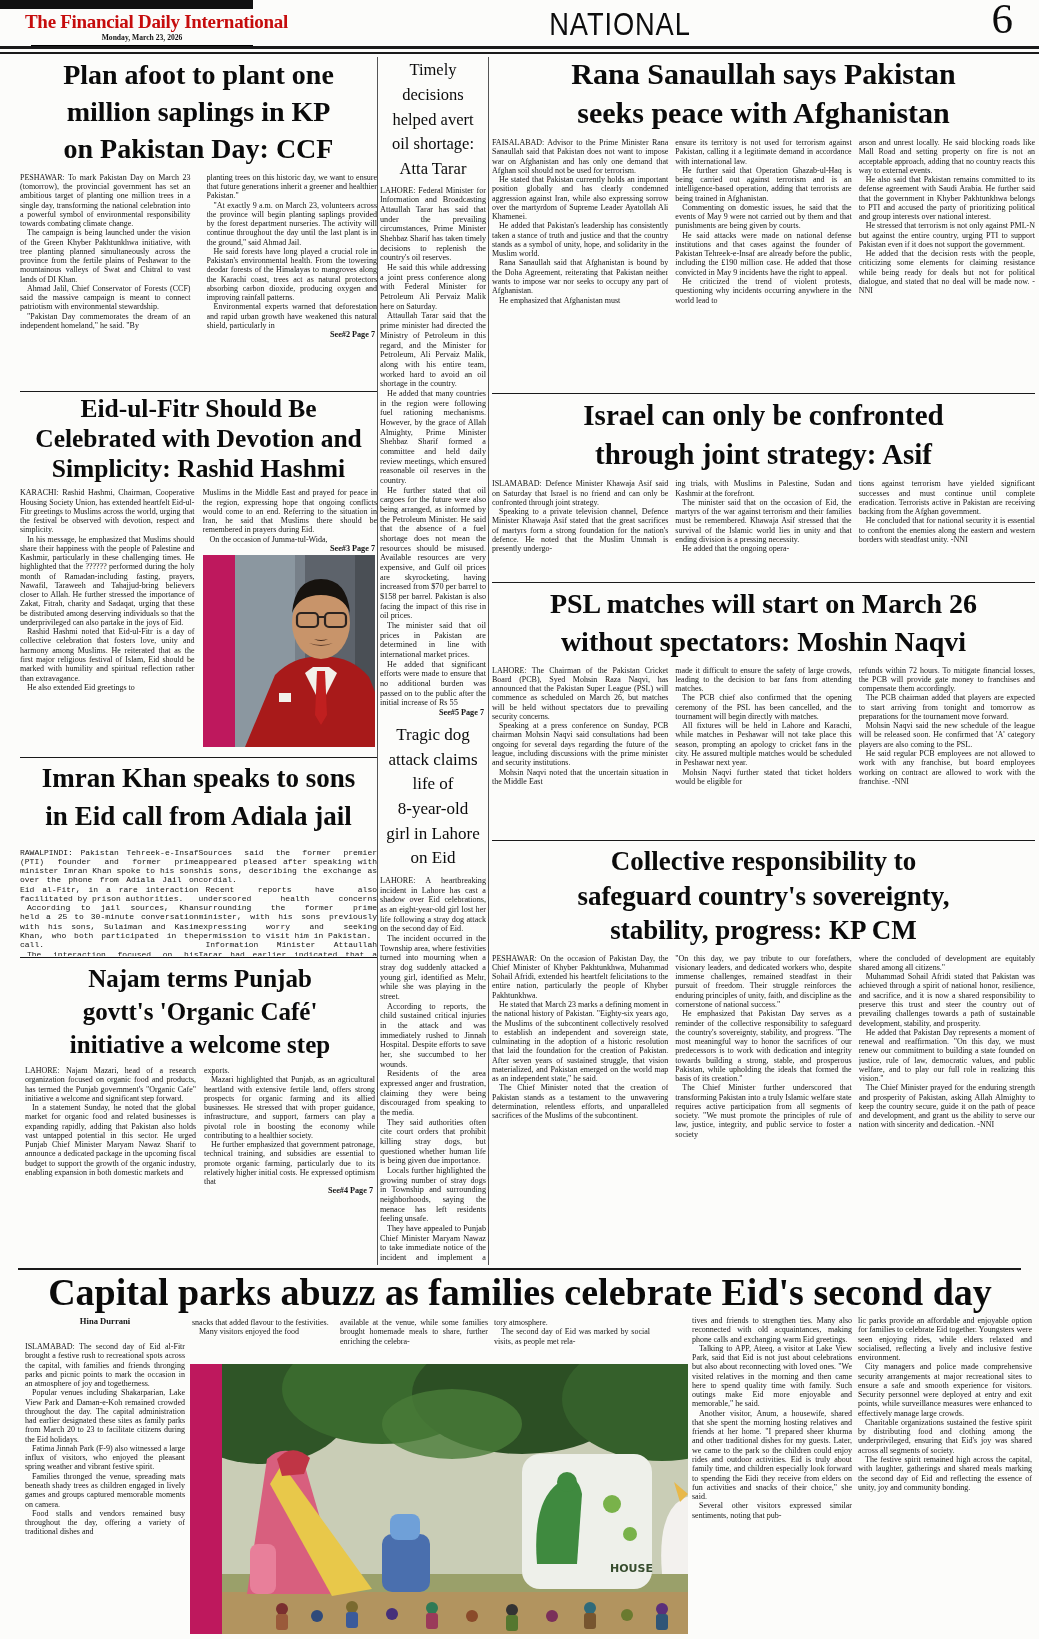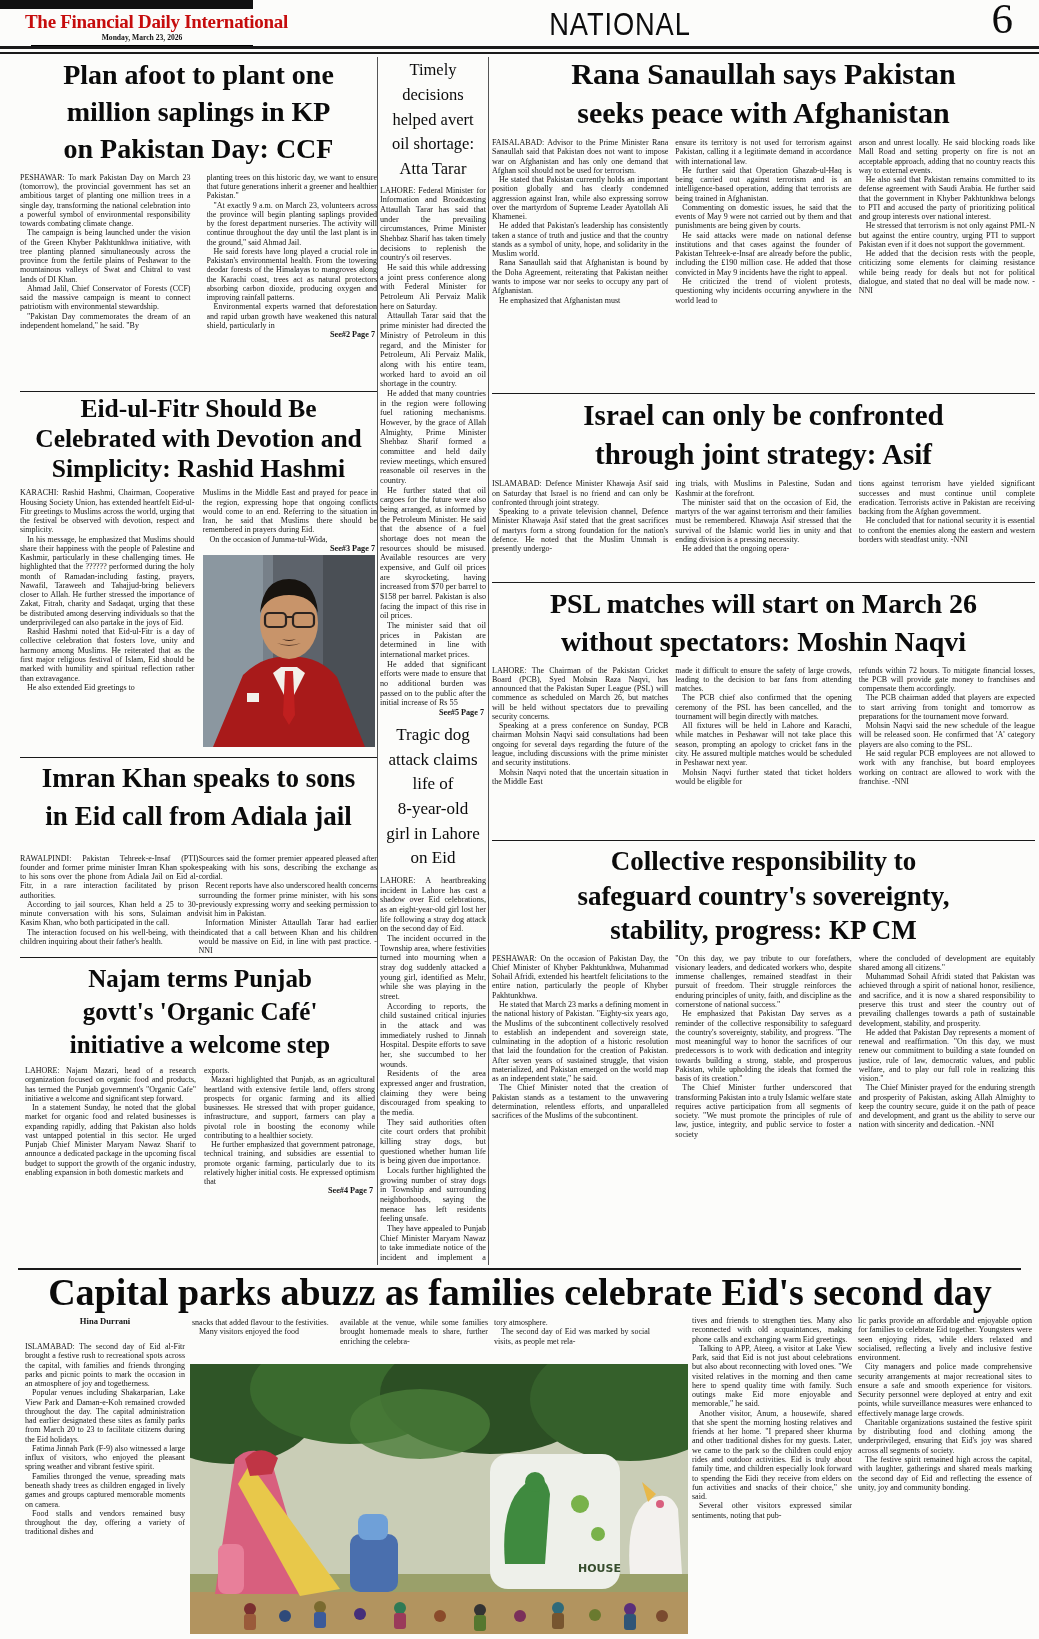--- a/index.html
+++ b/index.html
@@ -13,21 +13,21 @@
   .rule { position:absolute; background:#1a1a1a; }
   .headline { font-weight:bold; text-align:center; white-space:pre-line; color:#0b0b0b; }
   .headline.light { font-weight:normal; }
   .body-cols { display:flex; overflow:hidden; }
   .body-cols .col { overflow:hidden; }
   .article p { font-size:8px; line-height:1.16; text-align:justify; text-indent:7px; }
   .article p:first-child { text-indent:0; }
   .narrow p { font-size:8.2px; line-height:1.18; }
   .cont { font-size:8.2px; font-weight:bold; text-align:right; padding-right:2px; }
   .byline { font-size:8.6px; font-weight:bold; text-align:center; margin-bottom:16px; }
-  .photo-frame { overflow:hidden; background:#be185d; }
+  .photo-frame { overflow:hidden; background:#be185d;padding-left:32px; }
   .mast-name { color:#c60d0d; font-size:19px; font-weight:bold; letter-spacing:-0.3px; white-space:nowrap; }
   .mast-date { font-size:7.6px; font-weight:bold; text-align:center; border-bottom:2.5px solid #000; padding-bottom:3px; }
   .section-name { font-family:"Liberation Sans", sans-serif; font-size:31px; letter-spacing:1px; text-align:center; transform:scaleX(0.88); color:#0d0d0d; }
   .page-num { font-size:43px; text-align:right; color:#0d0d0d; }
 </style>
 </head>
 <body>
 
 <div id="page">
 
@@ -217,21 +217,21 @@
           <p>The PCB chairman added that players are expected to start arriving from tonight and tomorrow as preparations for the tournament move forward.</p>
           <p>Mohsin Naqvi said the new schedule of the league will be released soon. He confirmed that 'A' category players are also coming to the PSL.</p>
           <p>He said regular PCB employees are not allowed to work with any franchise, but board employees working on contract are allowed to work with the franchise. -NNI</p>
         </div>
     </div>
   </div>
 
   <div class="abs article" style="left:20px;top:760px;width:357px;height:196px;overflow:hidden;">
     <div class="headline" style="font-size:27px;line-height:1.4;">Imran Khan speaks to sons
 in Eid call from Adiala jail</div>
-    <div class="body-cols" style="gap:0;margin-top:18px;height:112px;">
+    <div class="body-cols" style="gap:0;margin-top:12px;height:112px;font-family:Liberation Mono, monospace;">
       <div class="col" style="flex:1;">
           <p>RAWALPINDI: Pakistan Tehreek-e-Insaf (PTI) founder and former prime minister Imran Khan spoke to his sons over the phone from Adiala Jail on Eid al-Fitr, in a rare interaction facilitated by prison authorities.</p>
           <p>According to jail sources, Khan held a 25 to 30-minute conversation with his sons, Sulaiman and Kasim Khan, who both participated in the call.</p>
           <p>The interaction focused on his well-being, with the children inquiring about their father's health.</p>
         </div>
       <div class="col" style="flex:1;">
           <p>Sources said the former premier appeared pleased after speaking with his sons, describing the exchange as cordial.</p>
           <p>Recent reports have also underscored health concerns surrounding the former prime minister, with his sons previously expressing worry and seeking permission to visit him in Pakistan.</p>
           <p>Information Minister Attaullah Tarar had earlier indicated that a call between Khan and his children would be massive on Eid, in line with past practice. -NNI</p>
         </div>

